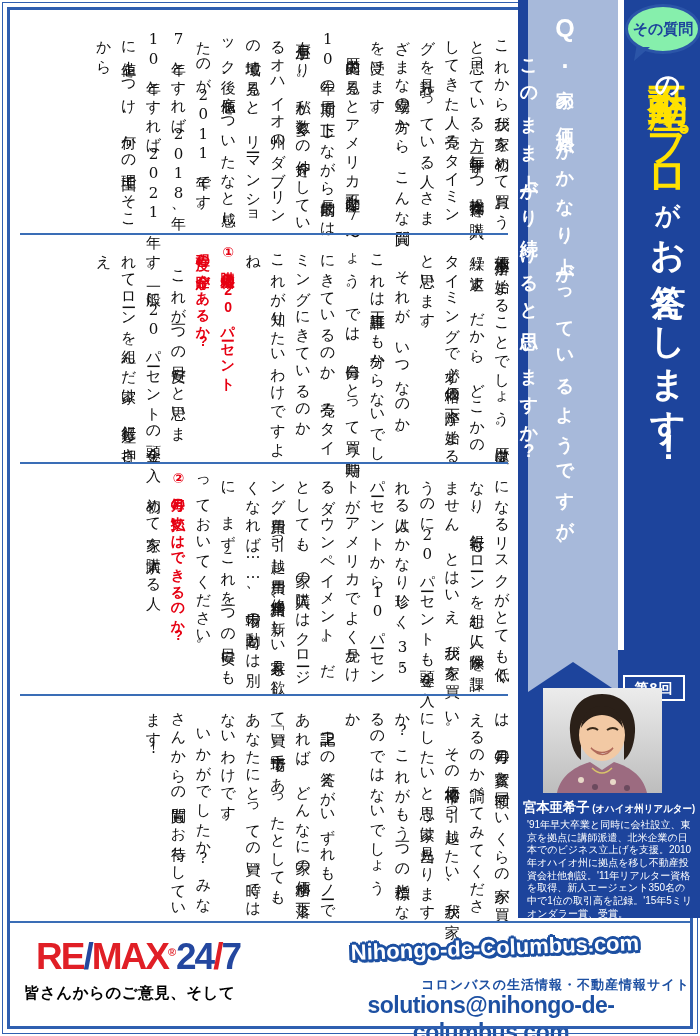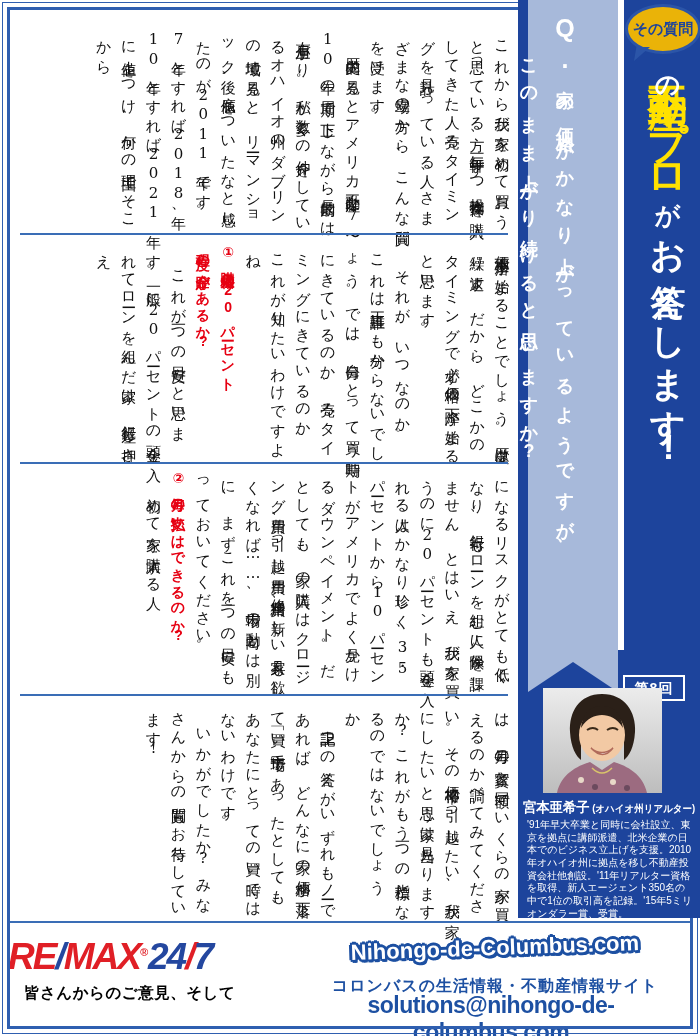--- a/index.html
+++ b/index.html
@@ -12,21 +12,21 @@
   
   .main-col{position:absolute;left:518px;top:0;width:182px;height:918px;background:#1d449c;z-index:2;}
   .ribbon{position:absolute;left:10px;top:0;width:90px;height:692px;background:#a7b9da;
           clip-path:polygon(0 0,100% 0,100% 100%,50% calc(100% - 30px),0 100%);}
   .ribbon-gap{position:absolute;left:100px;top:0;width:6px;height:650px;background:#fff;}
   .q-line{position:absolute;writing-mode:vertical-rl;text-orientation:upright;color:#fff;
           font-weight:bold;font-size:18px;letter-spacing:8px;line-height:1;}
   .q1{left:34px;top:14px;height:650px;}
   .q2{left:2px;top:46px;height:600px;}
   .q-prefix{font-size:25px;letter-spacing:3px;}
-  .bubble{position:absolute;left:107px;top:4px;width:70px;height:44px;background:#eab308;
+  .bubble{position:absolute;left:107px;top:4px;width:70px;height:44px;background:#86efac;
           border:3px solid #2b55a8;border-radius:50%;display:flex;align-items:center;justify-content:center;
           color:#1d449c;font-weight:bold;font-size:15px;letter-spacing:0;z-index:3;}
   .bubble-tail{position:absolute;left:6px;bottom:-10px;width:16px;height:14px;background:#2b55a8;
           clip-path:polygon(15% 0,100% 0,0 100%);}
   .masthead-title{position:absolute;right:12px;top:54px;writing-mode:vertical-rl;text-orientation:upright;
           font-weight:bold;line-height:1;letter-spacing:2px;white-space:nowrap;}
   .t-kanji{font-size:40px;color:#ffe100;}
   .t-particle{font-size:25px;color:#fff;}
   .t-rest{font-size:35px;color:#fff;}
   .episode{position:absolute;left:105px;top:647px;width:58px;height:22px;border:2px solid #fff;
@@ -47,31 +47,31 @@
   .b2{top:244px;height:214px;}
   .b3{top:470px;height:220px;}
   .b4{top:702px;height:214px;}
   .red-head{font-family:"Liberation Sans","DejaVu Sans",sans-serif;font-weight:bold;color:#e60012;
           font-size:14px;letter-spacing:1px;}
   .divider{position:absolute;left:20px;width:488px;height:2px;background:#3a6db6;}
   .d1{top:233px;} .d2{top:462px;} .d3{top:694px;}
   .footer-divider{position:absolute;left:10px;top:921px;width:680px;height:2px;background:#3a6db6;}
 
   
-  .remax{position:absolute;left:8px;top:936px;font-style:italic;font-weight:bold;
+  .remax{position:absolute;left:36px;top:936px;font-weight:bold;
           font-size:37px;letter-spacing:-2px;white-space:nowrap;}
   .rx-red{color:#e01f26;} .rx-blue{color:#24479f;}
   .rx-reg{font-size:11px;vertical-align:super;letter-spacing:0;color:#e01f26;}
   .footer-msg{position:absolute;left:24px;top:983px;font-size:15.5px;font-weight:bold;color:#000;
           line-height:1.32;letter-spacing:.5px;}
   .site-logo{position:absolute;left:300px;top:935px;width:390px;text-align:center;transform:rotate(-2deg);
           font-weight:bold;font-size:22px;letter-spacing:0;color:#fff;
           text-shadow:-2px -2px 0 #1d50a2,2px -2px 0 #1d50a2,-2px 2px 0 #1d50a2,2px 2px 0 #1d50a2,
                       0 -3px 0 #1d50a2,0 3px 0 #1d50a2,-3px 0 0 #1d50a2,3px 0 0 #1d50a2,2px 3px 0 #1d50a2;}
-  .site-tagline{position:absolute;left:300px;top:976px;width:390px;text-align:center;font-size:16px;
+  .site-tagline{position:absolute;left:300px;top:976px;width:390px;text-align:right;font-size:13px;
           font-weight:bold;color:#1d50a2;letter-spacing:1px;}
   .site-email{position:absolute;left:290px;top:992px;width:402px;text-align:center;font-size:23px;
           font-weight:bold;color:#1d50a2;letter-spacing:-.5px;}
 </style>
 </head>
 <body>
 
 <div class="page">
   <div class="frame-outer"></div>
   <div class="frame-inner"></div>

